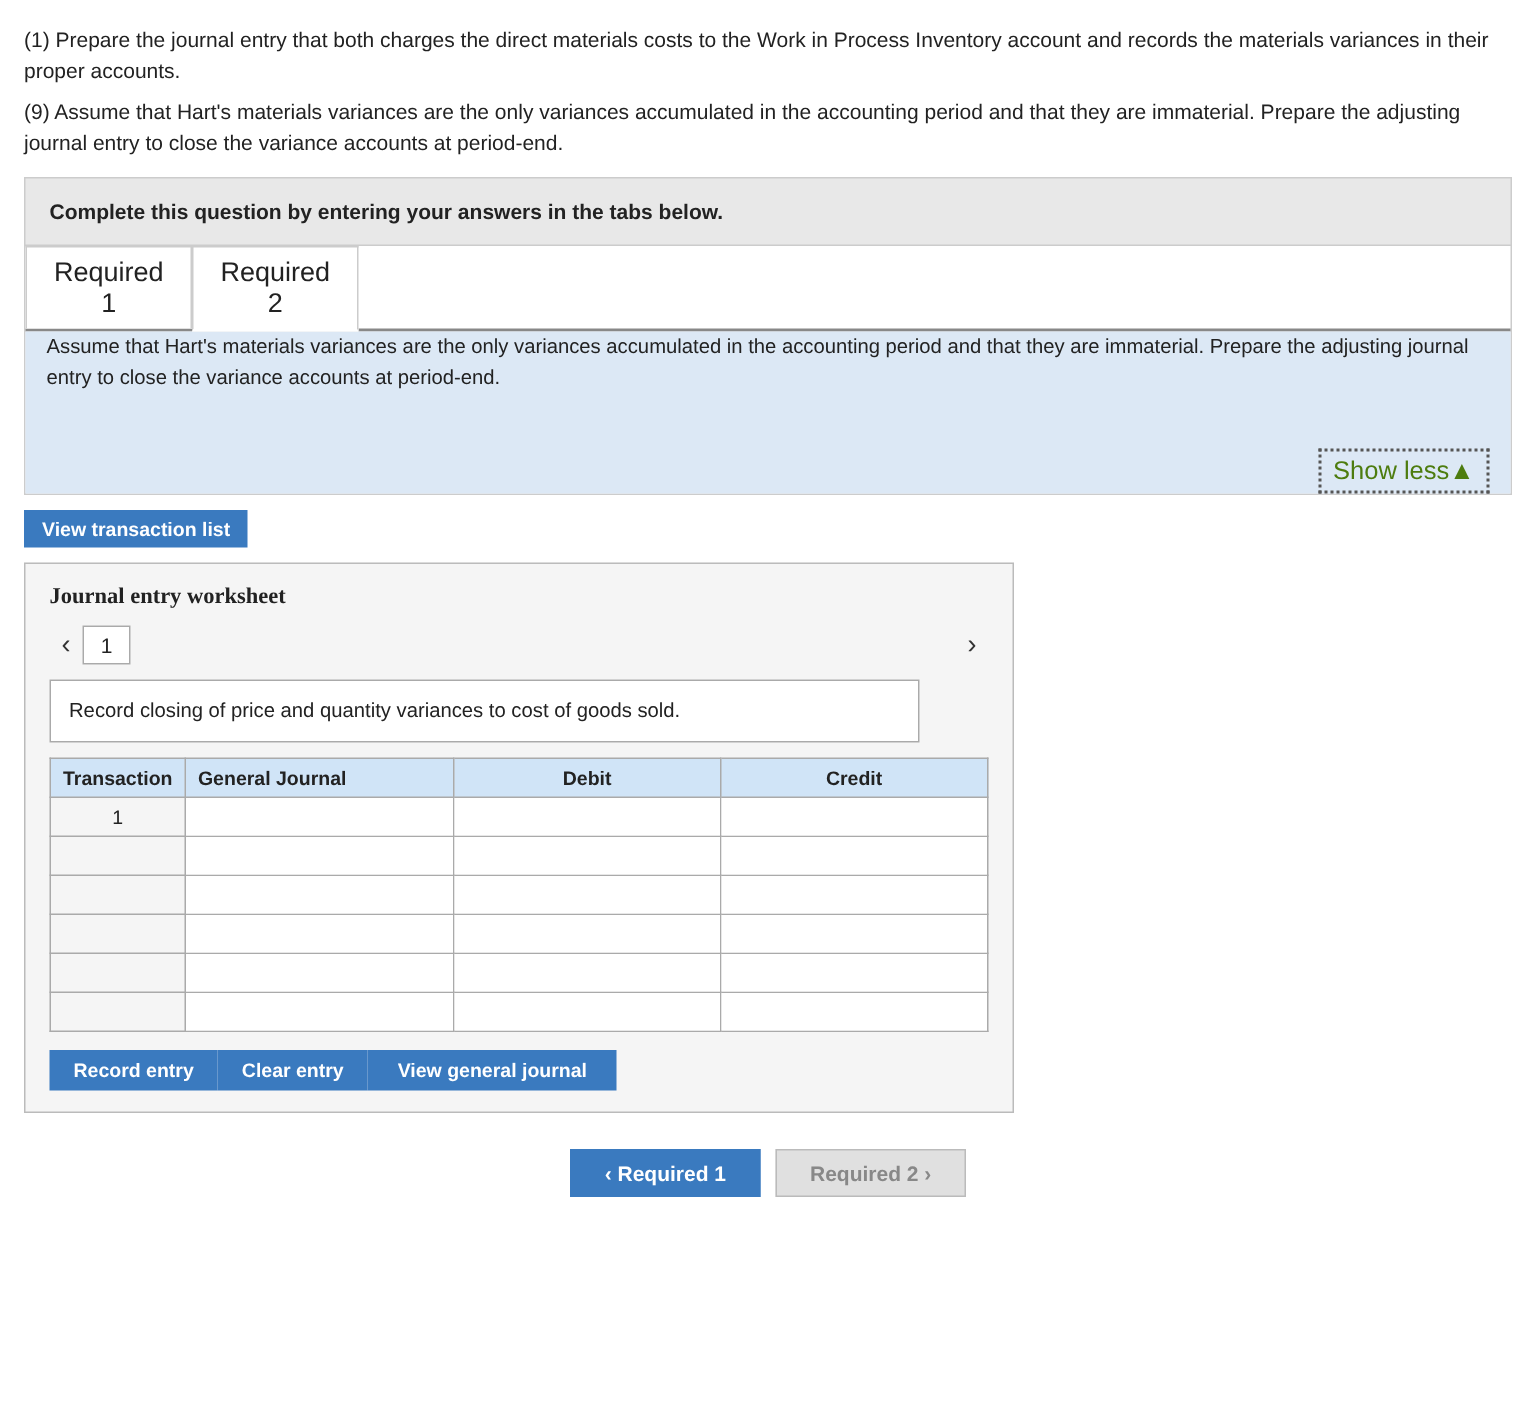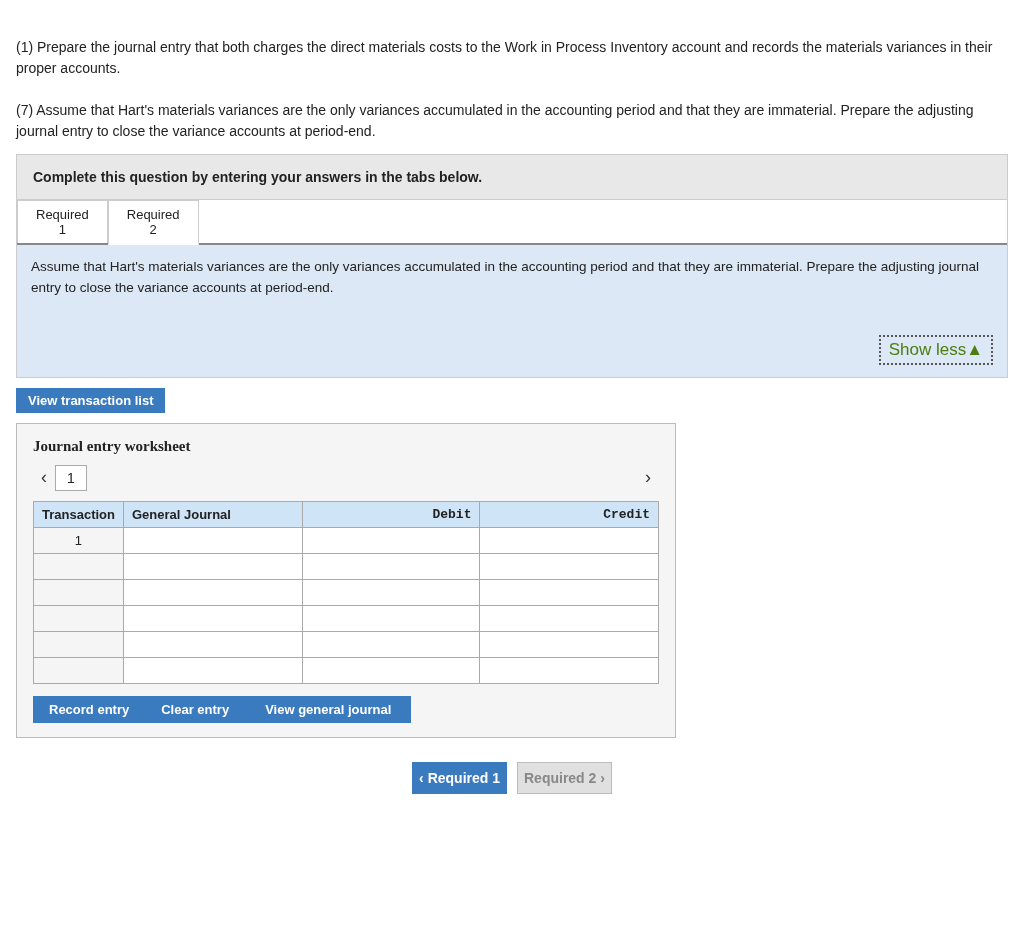--- a/index.html
+++ b/index.html
@@ -8,21 +8,21 @@
       font-size: 14px;
       background: #fff;
       color: #222;
       padding: 16px;
       max-width: 1024px;
     }
     .intro-text {
       margin-bottom: 12px;
       line-height: 1.5;
     }
-    .intro-text p { margin-bottom: 6px; margin-top: 21px; }
+    .intro-text p { margin-bottom: 6px; }
     .complete-box {
       background: #e8e8e8;
       border: 1px solid #ccc;
       padding: 14px 16px;
       font-weight: bold;
       font-size: 14px;
       margin-bottom: 0;
     }
     .tabs-container {
       border: 1px solid #ccc;
@@ -32,31 +32,31 @@
       display: flex;
       border-bottom: 2px solid #888;
     }
     .tab {
       border: 1px solid #ccc;
       border-bottom: none;
       padding: 6px 18px;
       text-align: center;
       background: #fff;
       cursor: pointer;
-      font-size: 13px;
+      font-size: 18px;
       min-width: 70px;
     }
     .tab.active {
       background: #fff;
       border-bottom: 2px solid #fff;
       margin-bottom: -2px;
       font-weight: normal;
     }
     .tab-content {
-      padding: 12px 14px;
+      padding: 0 14px;
       background: #dce8f5;
       line-height: 1.55;
       font-size: 13.5px;
     }
     .show-less-area {
       display: flex;
       justify-content: flex-end;
       margin-top: 8px;
     }
     .show-less-btn {
@@ -135,21 +135,21 @@
       font-size: 13px;
       margin-bottom: 12px;
     }
     .journal-table th {
       background: #d0e4f7;
       border: 1px solid #aaa;
       padding: 5px 8px;
       text-align: left;
       font-weight: bold;
     }
-    .journal-table th.center { text-align: right; font-family: Liberation Mono, monospace; }
+    .journal-table th.center { text-align: center; }
     .journal-table td {
       border: 1px solid #aaa;
       padding: 0;
       height: 26px;
     }
     .journal-table td input {
       width: 100%;
       height: 100%;
       border: none;
       background: #fff;
@@ -178,21 +178,21 @@
       cursor: pointer;
     }
     .btn-action.wide { padding: 6px 20px; }
     .bottom-nav {
       display: flex;
       gap: 10px;
       justify-content: center;
       margin-top: 24px;
     }
     .bottom-btn {
-      padding: 7px 6px;
+      padding: 7px 22px;
       font-size: 14px;
       font-weight: bold;
       cursor: pointer;
       border: 1px solid #555;
     }
     .bottom-btn.active {
       background: #3a7abf;
       color: #fff;
       border-color: #3a7abf;
     }
@@ -204,21 +204,21 @@
     }
   </style>
 </head>
 <body>
 
 
 
 
 <div class="intro-text">
   <p>(1) Prepare the journal entry that both charges the direct materials costs to the Work in Process Inventory account and records the materials variances in their proper accounts.</p>
-  <p>(7) Assume that Hart's materials variances are the only variances accumulated in the accounting period and that they are immaterial. Prepare the adjusting journal entry to close the variance accounts at period-end.</p>
+  <p>(9) Assume that Hart's materials variances are the only variances accumulated in the accounting period and that they are immaterial. Prepare the adjusting journal entry to close the variance accounts at period-end.</p>
 </div>
 
 
 <div class="complete-box">
   <span>Complete this question by entering your answers in the tabs below.</span>
 </div>
 
 
 <div class="tabs-container">
   <div class="tabs-row">
@@ -245,20 +245,23 @@
 
 <div class="worksheet-box">
   <div class="worksheet-title">Journal entry worksheet</div>
 
   <div class="nav-row">
     <button class="nav-arrow">‹</button>
     <div class="nav-number-box">1</div>
     <button class="nav-arrow nav-right">›</button>
   </div>
 
+  <div class="description-box">
+    <span>Record closing of price and quantity variances to cost of goods sold.</span>
+  </div>
 
 
   <table class="journal-table">
     <thead>
       <tr>
         <th>Transaction</th>
         <th>General Journal</th>
         <th class="center">Debit</th>
         <th class="center">Credit</th>
       </tr>

